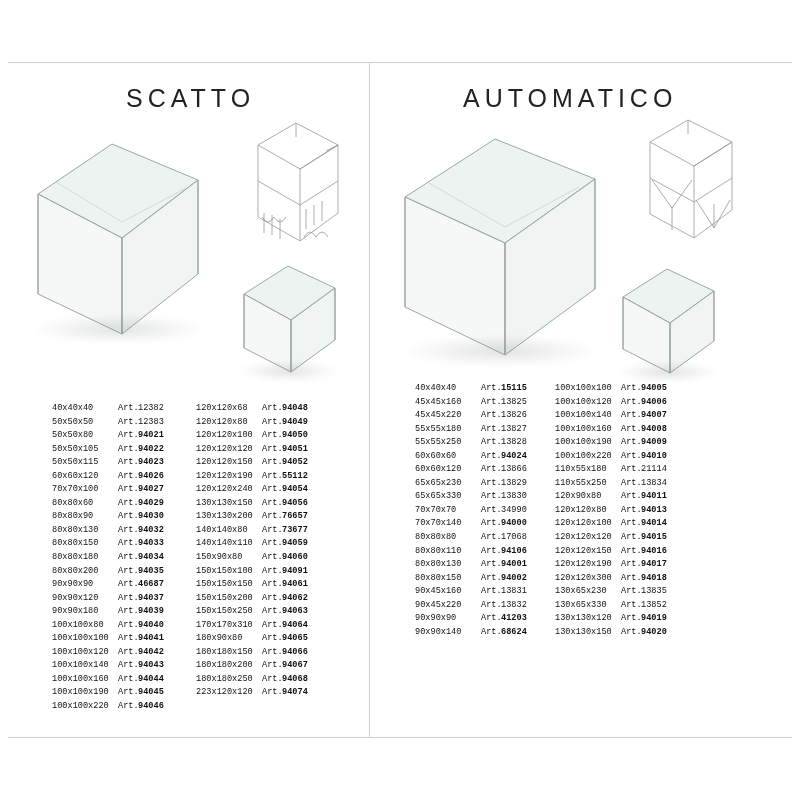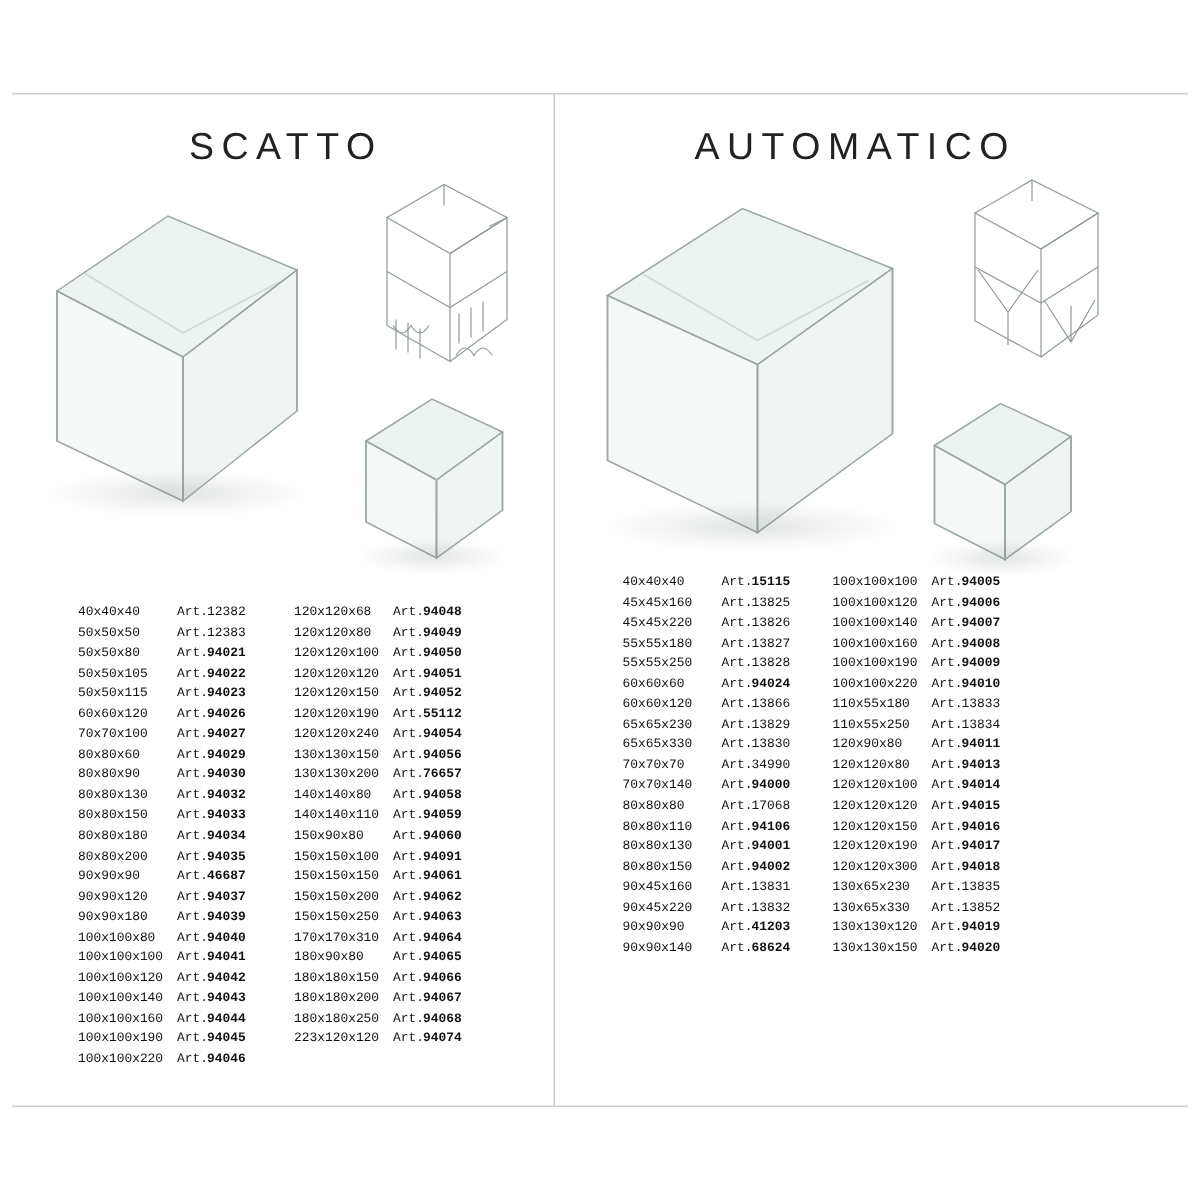--- a/index.html
+++ b/index.html
@@ -204,21 +204,21 @@
     <div class="size-table" id="tbl-scatto-2">
         <span class="size-row"><span class="dim">120x120x68</span><span class="art-label">Art.</span><span class="art-code">94048</span></span>
         <span class="size-row"><span class="dim">120x120x80</span><span class="art-label">Art.</span><span class="art-code">94049</span></span>
         <span class="size-row"><span class="dim">120x120x100</span><span class="art-label">Art.</span><span class="art-code">94050</span></span>
         <span class="size-row"><span class="dim">120x120x120</span><span class="art-label">Art.</span><span class="art-code">94051</span></span>
         <span class="size-row"><span class="dim">120x120x150</span><span class="art-label">Art.</span><span class="art-code">94052</span></span>
         <span class="size-row"><span class="dim">120x120x190</span><span class="art-label">Art.</span><span class="art-code">55112</span></span>
         <span class="size-row"><span class="dim">120x120x240</span><span class="art-label">Art.</span><span class="art-code">94054</span></span>
         <span class="size-row"><span class="dim">130x130x150</span><span class="art-label">Art.</span><span class="art-code">94056</span></span>
         <span class="size-row"><span class="dim">130x130x200</span><span class="art-label">Art.</span><span class="art-code">76657</span></span>
-        <span class="size-row"><span class="dim">140x140x80</span><span class="art-label">Art.</span><span class="art-code">94058</span></span>
+        <span class="size-row"><span class="dim">140x140x80</span><span class="art-label">Art.</span><span class="art-code">73677</span></span>
         <span class="size-row"><span class="dim">140x140x110</span><span class="art-label">Art.</span><span class="art-code">94059</span></span>
         <span class="size-row"><span class="dim">150x90x80</span><span class="art-label">Art.</span><span class="art-code">94060</span></span>
         <span class="size-row"><span class="dim">150x150x100</span><span class="art-label">Art.</span><span class="art-code">94091</span></span>
         <span class="size-row"><span class="dim">150x150x150</span><span class="art-label">Art.</span><span class="art-code">94061</span></span>
         <span class="size-row"><span class="dim">150x150x200</span><span class="art-label">Art.</span><span class="art-code">94062</span></span>
         <span class="size-row"><span class="dim">150x150x250</span><span class="art-label">Art.</span><span class="art-code">94063</span></span>
         <span class="size-row"><span class="dim">170x170x310</span><span class="art-label">Art.</span><span class="art-code">94064</span></span>
         <span class="size-row"><span class="dim">180x90x80</span><span class="art-label">Art.</span><span class="art-code">94065</span></span>
         <span class="size-row"><span class="dim">180x180x150</span><span class="art-label">Art.</span><span class="art-code">94066</span></span>
         <span class="size-row"><span class="dim">180x180x200</span><span class="art-label">Art.</span><span class="art-code">94067</span></span>
@@ -295,21 +295,21 @@
         <span class="size-row"><span class="dim">90x90x90</span><span class="art-label">Art.</span><span class="art-code">41203</span></span>
         <span class="size-row"><span class="dim">90x90x140</span><span class="art-label">Art.</span><span class="art-code">68624</span></span>
       </div>
     <div class="size-table" id="tbl-auto-2">
         <span class="size-row"><span class="dim">100x100x100</span><span class="art-label">Art.</span><span class="art-code">94005</span></span>
         <span class="size-row"><span class="dim">100x100x120</span><span class="art-label">Art.</span><span class="art-code">94006</span></span>
         <span class="size-row"><span class="dim">100x100x140</span><span class="art-label">Art.</span><span class="art-code">94007</span></span>
         <span class="size-row"><span class="dim">100x100x160</span><span class="art-label">Art.</span><span class="art-code">94008</span></span>
         <span class="size-row"><span class="dim">100x100x190</span><span class="art-label">Art.</span><span class="art-code">94009</span></span>
         <span class="size-row"><span class="dim">100x100x220</span><span class="art-label">Art.</span><span class="art-code">94010</span></span>
-        <span class="size-row"><span class="dim">110x55x180</span><span class="art-label">Art.</span><span class="art-code thin">13833</span></span>
+        <span class="size-row"><span class="dim">110x55x180</span><span class="art-label">Art.</span><span class="art-code thin">21114</span></span>
         <span class="size-row"><span class="dim">110x55x250</span><span class="art-label">Art.</span><span class="art-code thin">13834</span></span>
         <span class="size-row"><span class="dim">120x90x80</span><span class="art-label">Art.</span><span class="art-code">94011</span></span>
         <span class="size-row"><span class="dim">120x120x80</span><span class="art-label">Art.</span><span class="art-code">94013</span></span>
         <span class="size-row"><span class="dim">120x120x100</span><span class="art-label">Art.</span><span class="art-code">94014</span></span>
         <span class="size-row"><span class="dim">120x120x120</span><span class="art-label">Art.</span><span class="art-code">94015</span></span>
         <span class="size-row"><span class="dim">120x120x150</span><span class="art-label">Art.</span><span class="art-code">94016</span></span>
         <span class="size-row"><span class="dim">120x120x190</span><span class="art-label">Art.</span><span class="art-code">94017</span></span>
         <span class="size-row"><span class="dim">120x120x300</span><span class="art-label">Art.</span><span class="art-code">94018</span></span>
         <span class="size-row"><span class="dim">130x65x230</span><span class="art-label">Art.</span><span class="art-code thin">13835</span></span>
         <span class="size-row"><span class="dim">130x65x330</span><span class="art-label">Art.</span><span class="art-code thin">13852</span></span>

